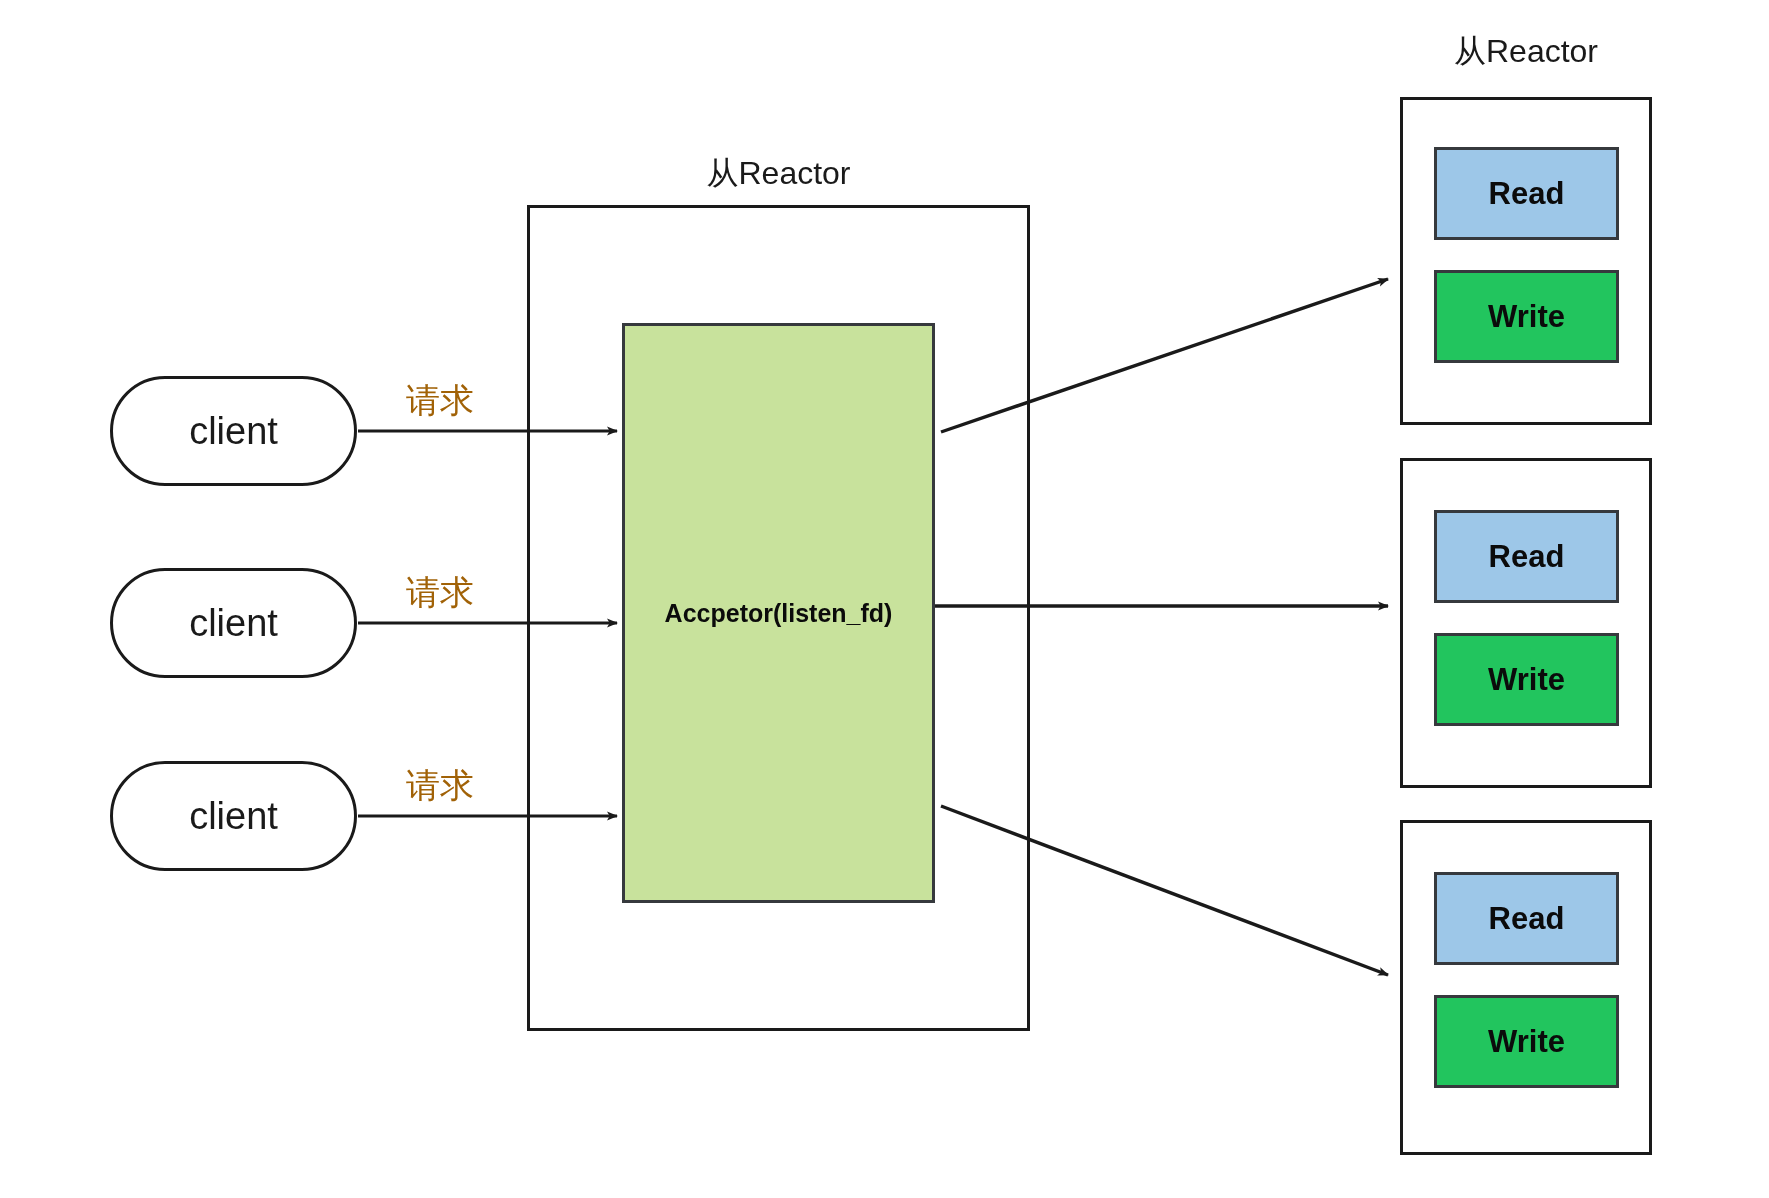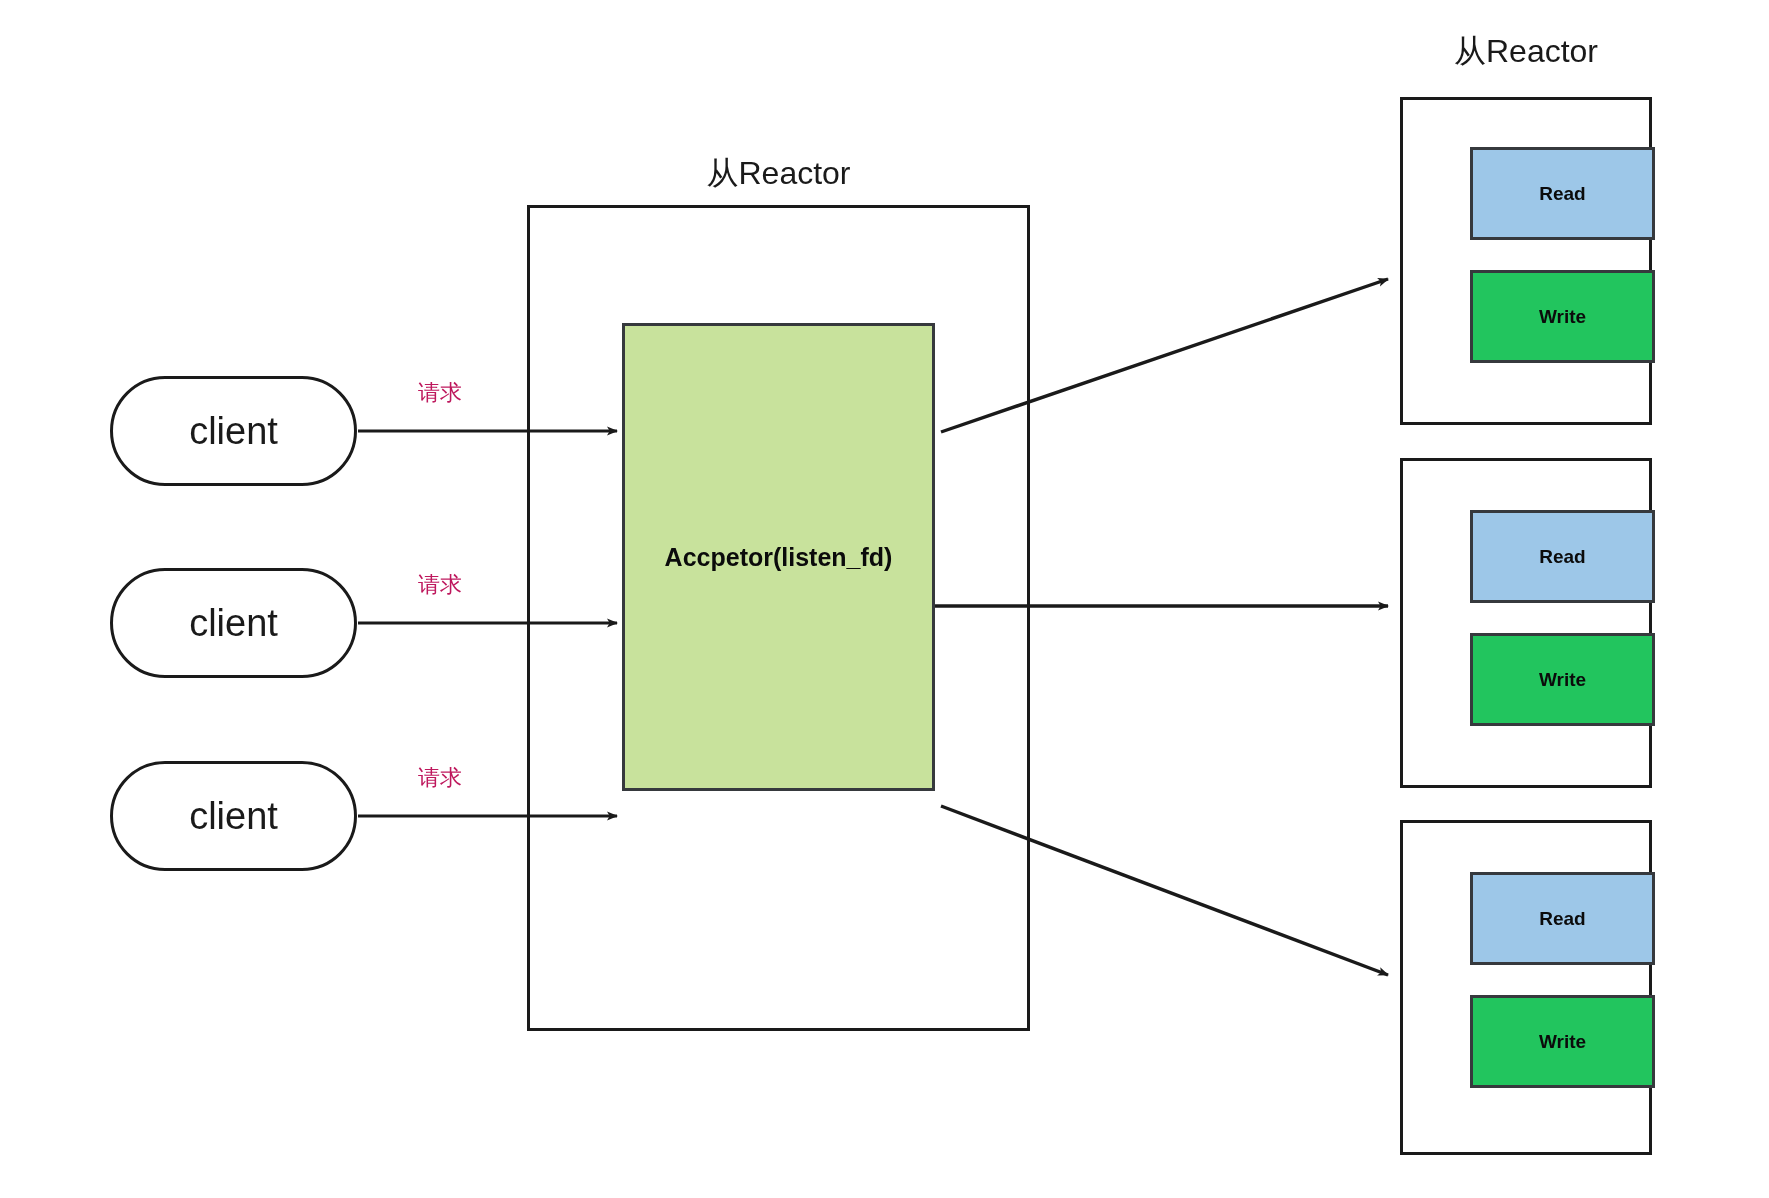--- a/index.html
+++ b/index.html
@@ -55,38 +55,37 @@
     font-weight: bold;
     color: #0b0b0b;
   }
   .rw-box {
     position: absolute;
     box-sizing: border-box;
     border: 3px solid #36393d;
     display: flex;
     align-items: center;
     justify-content: center;
-    font-size: 19px;
+    font-size: 31px;
     font-weight: bold;
     color: #0b0b0b;
-    margin-left: 36px;
   }
   .read-box { background: #9dc7e8; }
   .write-box { background: #22c55e; }
   .title-text {
     position: absolute;
     font-size: 32px;
     color: #1a1a1a;
     white-space: nowrap;
     text-align: center;
   }
   .edge-label {
     position: absolute;
-    font-size: 22px;
-    color: #be185d;
+    font-size: 34px;
+    color: #a16207;
     white-space: nowrap;
     text-align: center;
     font-family: Liberation Serif, serif;
   }
 </style>
 </head>
 <body>
 
 <div id="canvas">
 
@@ -121,21 +120,21 @@
   </div>
 
   <div class="edge-label" style="left:375px; top:378px; width:130px;">请求</div>
   <div class="edge-label" style="left:375px; top:570px; width:130px;">请求</div>
   <div class="edge-label" style="left:375px; top:763px; width:130px;">请求</div>
 
   <div class="title-text" style="left:527px; top:152px; width:503px;">从Reactor</div>
 
   <div class="container-box" style="left:527px; top:205px; width:503px; height:826px;"></div>
 
-  <div class="acceptor-box" style="left:622px; top:323px; width:313px; height:468px;">
+  <div class="acceptor-box" style="left:622px; top:323px; width:313px; height:580px;">
     <span>Accpetor(listen_fd)</span>
   </div>
 
   <div class="title-text" style="left:1400px; top:30px; width:252px;">从Reactor</div>
 
   <div class="container-box" style="left:1400px; top:97px; width:252px; height:328px;"></div>
   <div class="rw-box read-box" style="left:1434px; top:147px; width:185px; height:93px;">
     <span>Read</span>
   </div>
   <div class="rw-box write-box" style="left:1434px; top:270px; width:185px; height:93px;">

